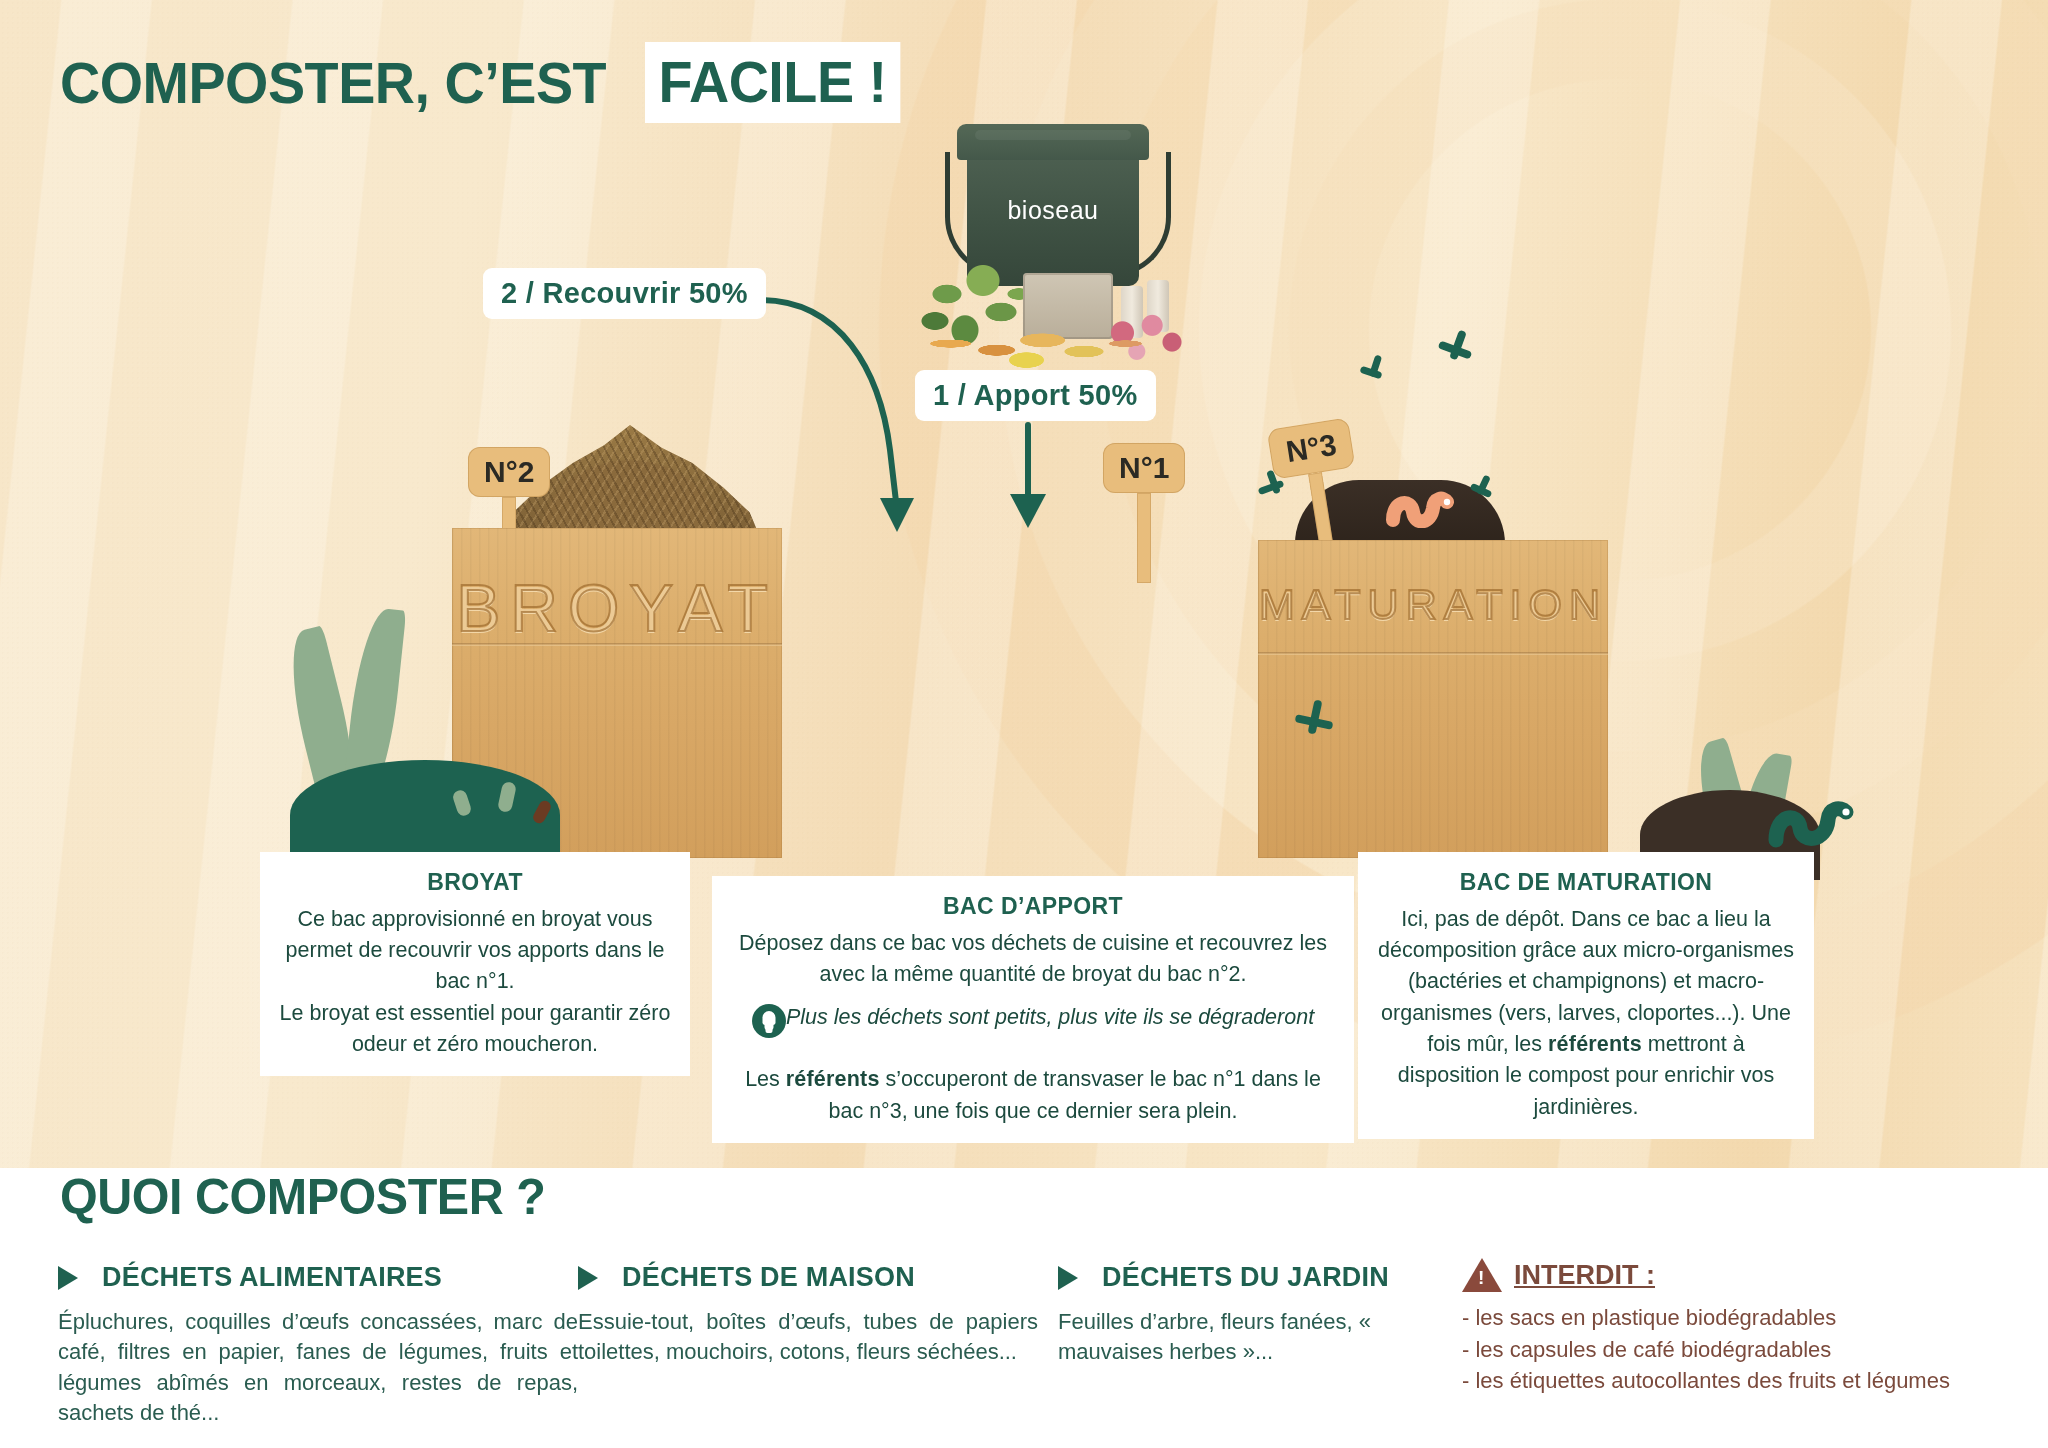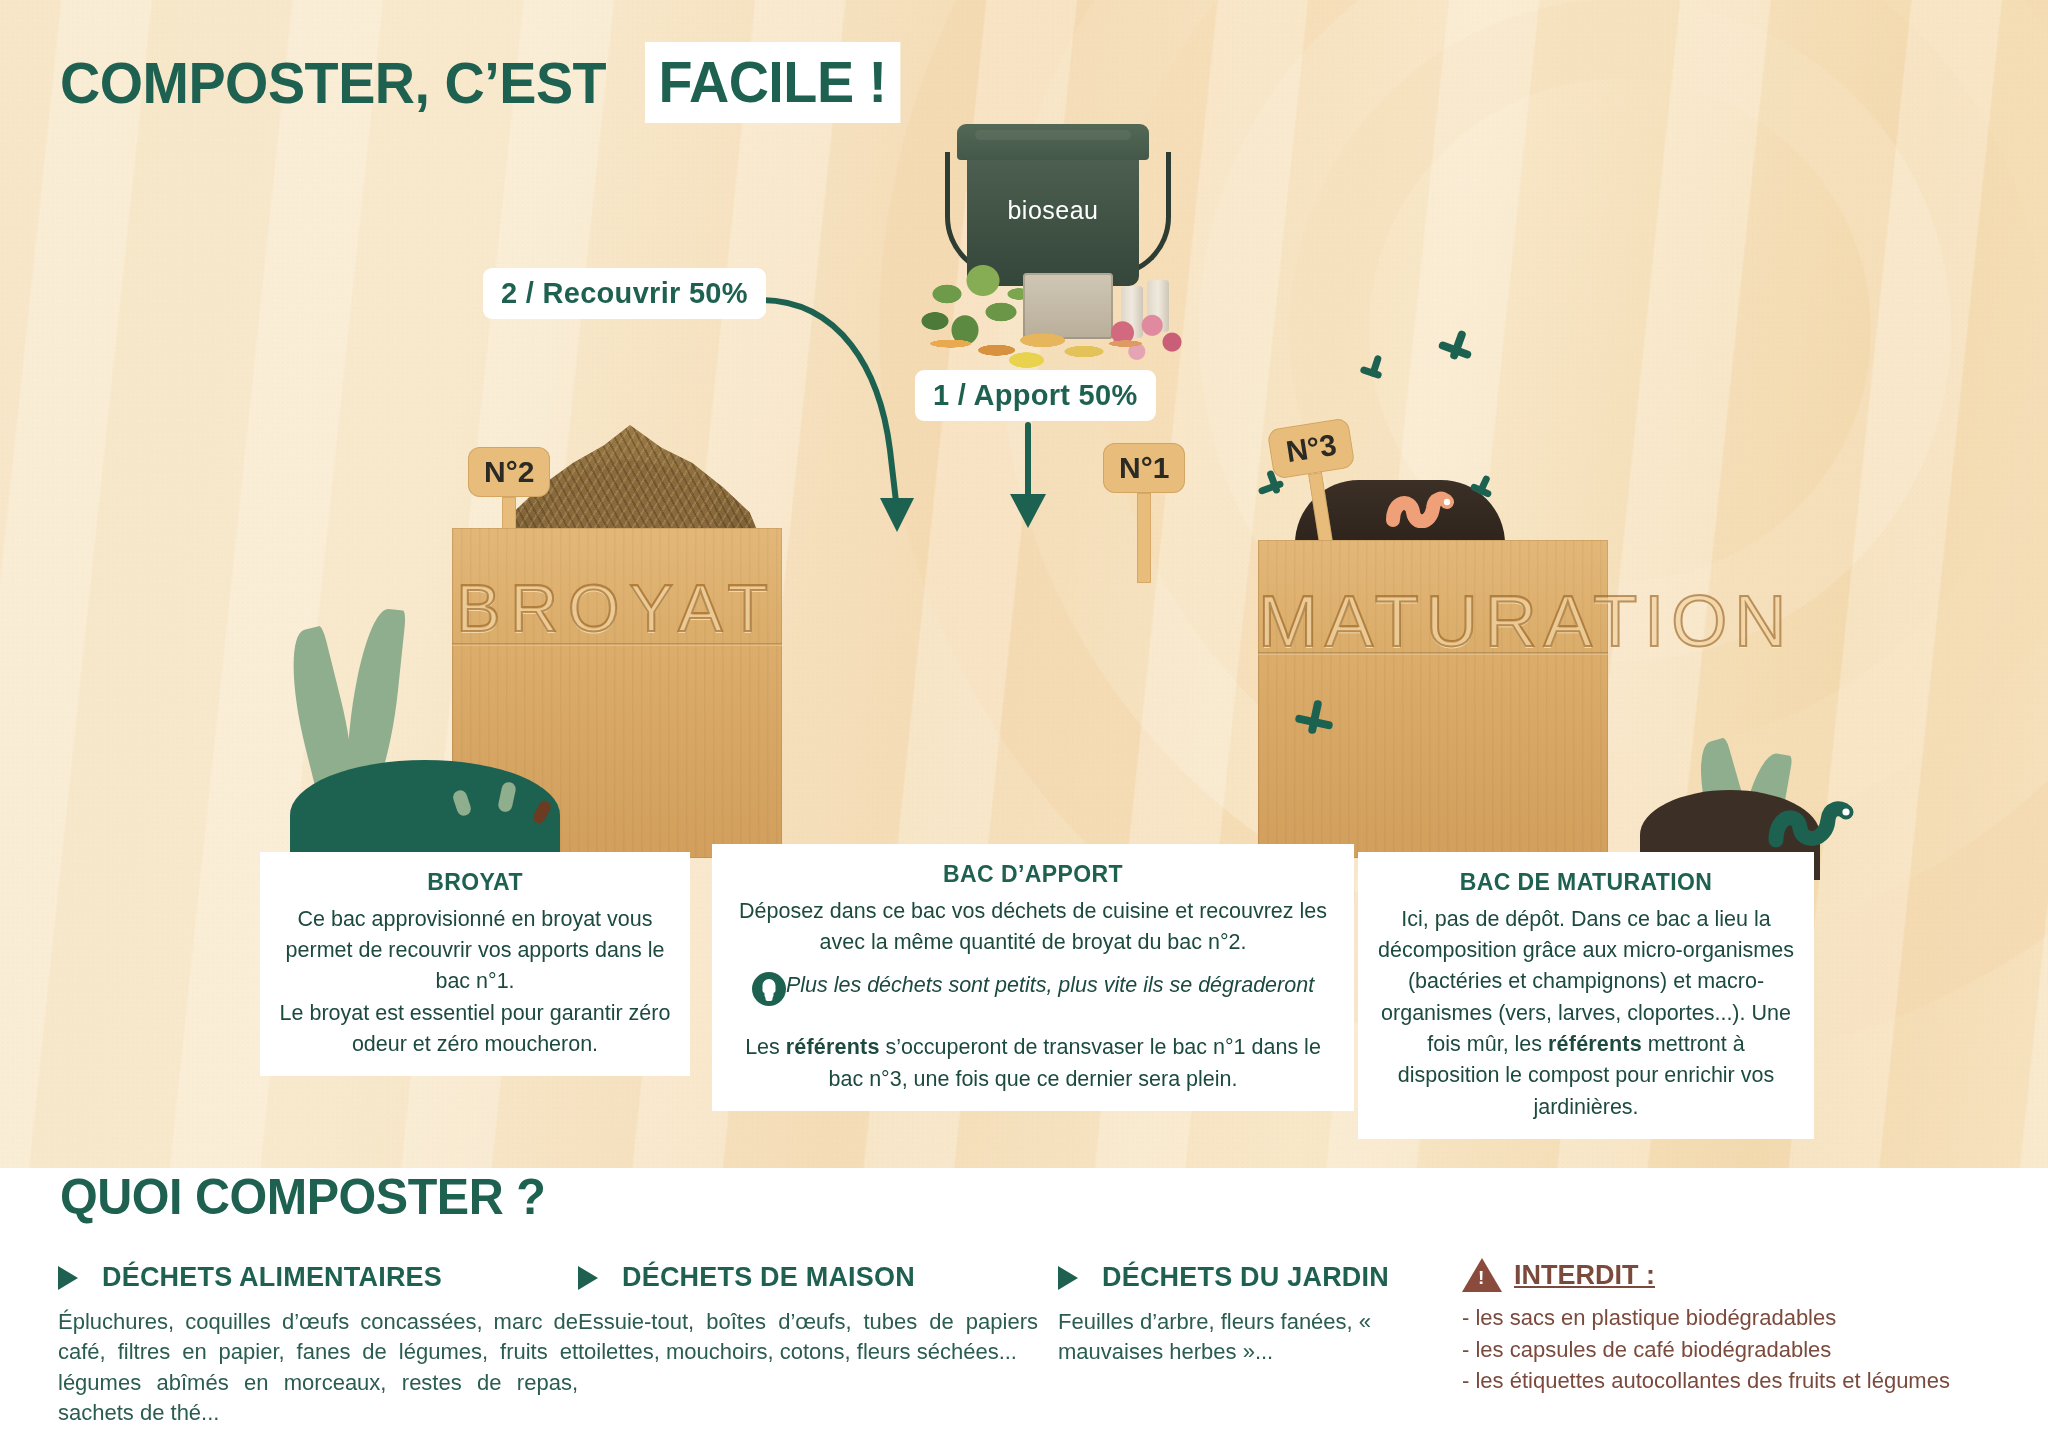--- a/index.html
+++ b/index.html
@@ -256,21 +256,21 @@
     position:absolute; background:#ffffff;
     color:#1c4a3e; text-align:center;
     padding: 14px 16px 16px 16px;
     font-size: 21.5px; line-height: 1.46;
   }
   .card h3 {
     margin: 0 0 4px 0; font-size: 23px; font-weight: bold;
     color:#1f6150; letter-spacing:.4px;
   }
   #card-broyat { left: 260px; top: 852px; width: 398px; }
-  #card-apport { left: 712px; top: 844px; width: 610px; }
+  #card-apport { left: 712px; top: 876px; width: 610px; }
   #card-matur  { left: 1358px; top: 852px; width: 424px; }
   .tip-line {
     display:flex; align-items:flex-start; justify-content:center; 
     margin-top: 12px;
   }
   .bulb {
     flex: 0 0 auto;
     width:34px; height:34px; border-radius:50%;
     background:#1d6250; position:relative; margin-top:2px;
   }
@@ -393,21 +393,21 @@
     <circle cx="62" cy="22" r="3.2" fill="#ffffff"></circle>
   </svg>
 
   <div class="sign" id="sign-n3">
     <div class="plate">N°3</div>
     <div class="post"></div>
   </div>
 
   <div class="bin" id="bin3">
     <div class="plank-line" style="top:112px"></div>
-    <div class="bin-word" style="top:40px; font-size:72px; letter-spacing:7px;">MATURATION</div>
+    <div class="bin-word" style="top:40px; font-size:43px; letter-spacing:7px;">MATURATION</div>
   </div>
 
   <div class="spark" style="left:1360px; top:355px;">
     <i style="left:12px; top:0; width:7px; height:22px; transform:rotate(18deg);"></i>
     <i style="left:0; top:14px; width:22px; height:7px; transform:rotate(18deg);"></i>
   </div>
   <div class="spark" style="left:1438px; top:330px;">
     <i style="left:16px; top:0; width:8px; height:30px; transform:rotate(20deg);"></i>
     <i style="left:0; top:16px; width:34px; height:8px; transform:rotate(20deg);"></i>
   </div>

